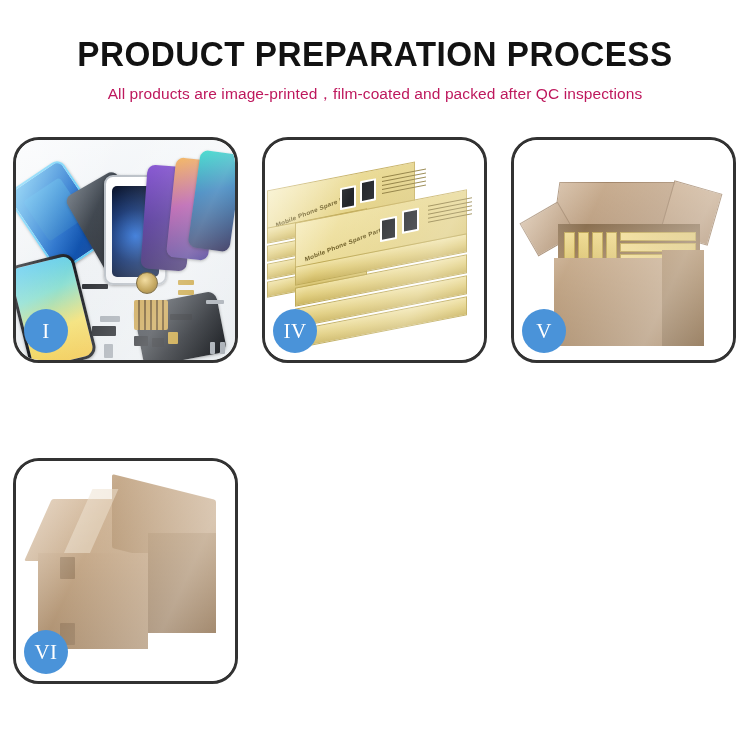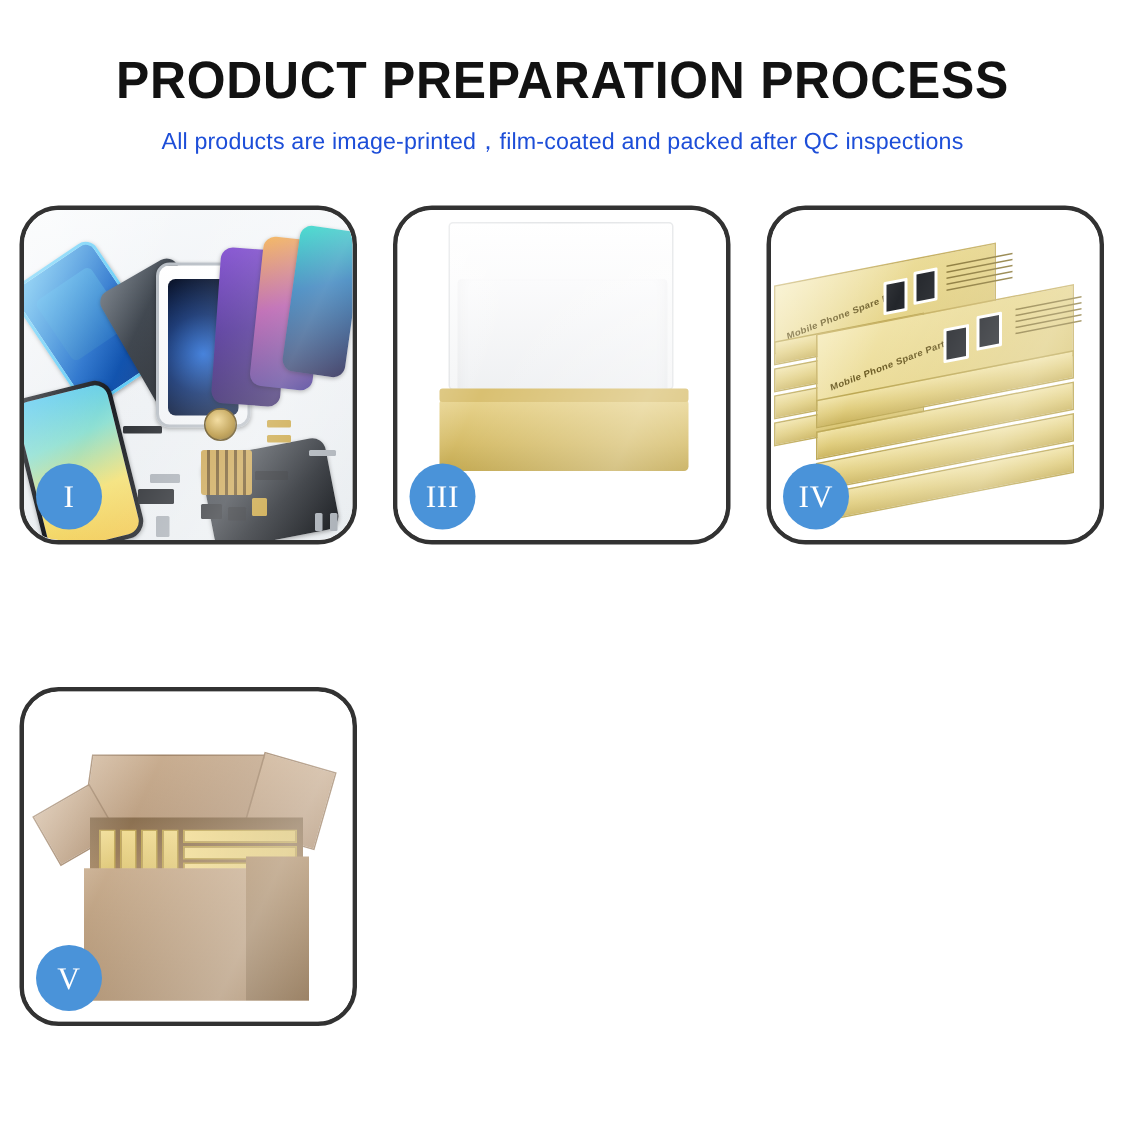--- a/index.html
+++ b/index.html
@@ -19,21 +19,21 @@
     letter-spacing: 0.5px;
     color: #121212;
     transform: scaleX(0.95);
     white-space: nowrap;
     line-height: 1.15;
   }
   .subtitle {
     margin-top: 10px;
     font-size: 15.5px;
     font-weight: 400;
-    color: #1d4ed8;
+    color: #be185d;
     letter-spacing: 0.1px;
     white-space: nowrap;
   }
 
   
   .grid {
     position: absolute;
     left: 13px; top: 137px;
     width: 724px;
     display: grid;
@@ -344,30 +344,20 @@
           <div class="bit silver" style="left:124px;top:30px; width:18px; height:4px;"></div>
           <div class="bit silver" style="left:128px;top:72px; width:5px;  height:12px;"></div>
           <div class="bit silver" style="left:138px;top:72px; width:5px;  height:12px;"></div>
         </div>
         <div class="sheen"></div>
       </div>
       <div class="badge">I</div>
     </div>
 
 
-    <div class="panel">
-      <div class="photo p3">
-        <div class="lidback"></div>
-        <div class="foam"></div>
-        <div class="traycontent"></div>
-        <div class="boxtray"></div>
-        <div class="sheen"></div>
-      </div>
-      <div class="badge">III</div>
-    </div>
 
     <div class="panel">
       <div class="photo p4">
         <div class="stack">
 
           <div class="lidtop" style="left:2px; top:22px; width:148px; height:46px; transform: skewY(-11deg);">
             <div class="lidlabel" style="left:7px; top:24px; transform: rotate(-11deg);">Mobile Phone Spare Parts</div>
             <div class="lidscreen" style="left:72px; top:11px; width:16px; height:22px;"></div>
             <div class="lidscreen" style="left:92px; top:8px;  width:16px; height:22px;"></div>
             <div class="lidlines" style="left:114px; top:8px;">
@@ -422,15 +412,28 @@
           <div class="ibx2" style="top:33px; left:58px; width:76px;"></div>
         </div>
         <div class="carton-body"></div>
         <div class="carton-front"></div>
         <div class="carton-side"></div>
         <div class="sheen"></div>
       </div>
       <div class="badge">V</div>
     </div>
 
+    <div class="panel">
+      <div class="photo p6">
+        <div class="c6-top"></div>
+        <div class="c6-top2"></div>
+        <div class="tape"></div>
+        <div class="c6-front"></div>
+        <div class="c6-side"></div>
+        <div class="tab" style="left:44px; top:96px;"></div>
+        <div class="tab" style="left:44px; top:162px;"></div>
+        <div class="sheen"></div>
+      </div>
+      <div class="badge">VI</div>
+    </div>
 
   </div>
 </div>
 
 </body></html>

